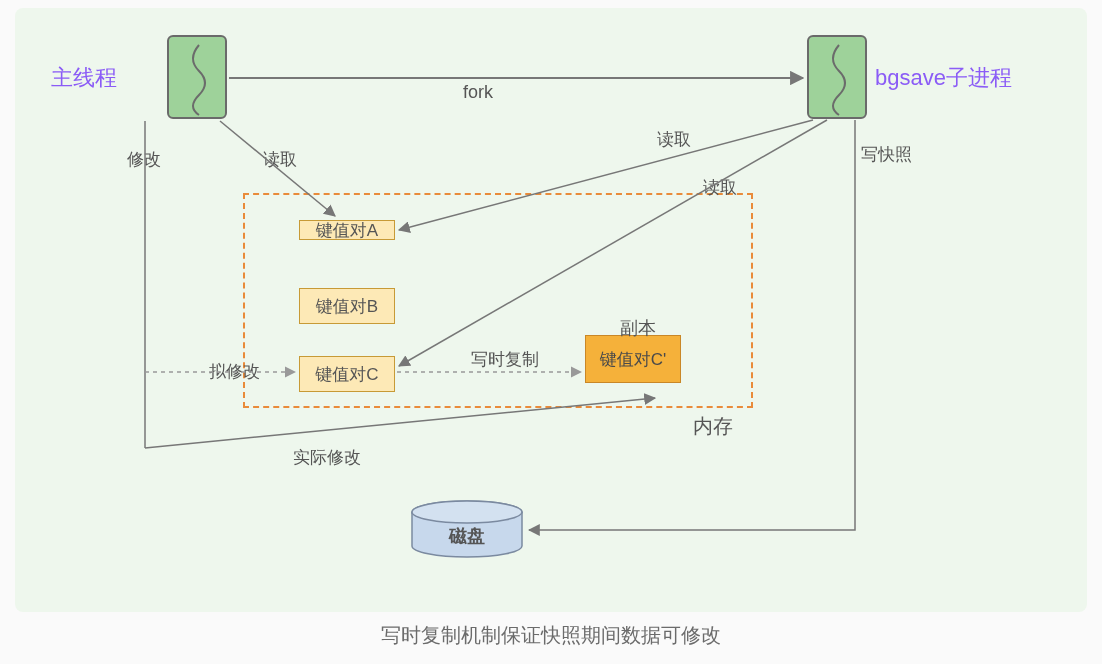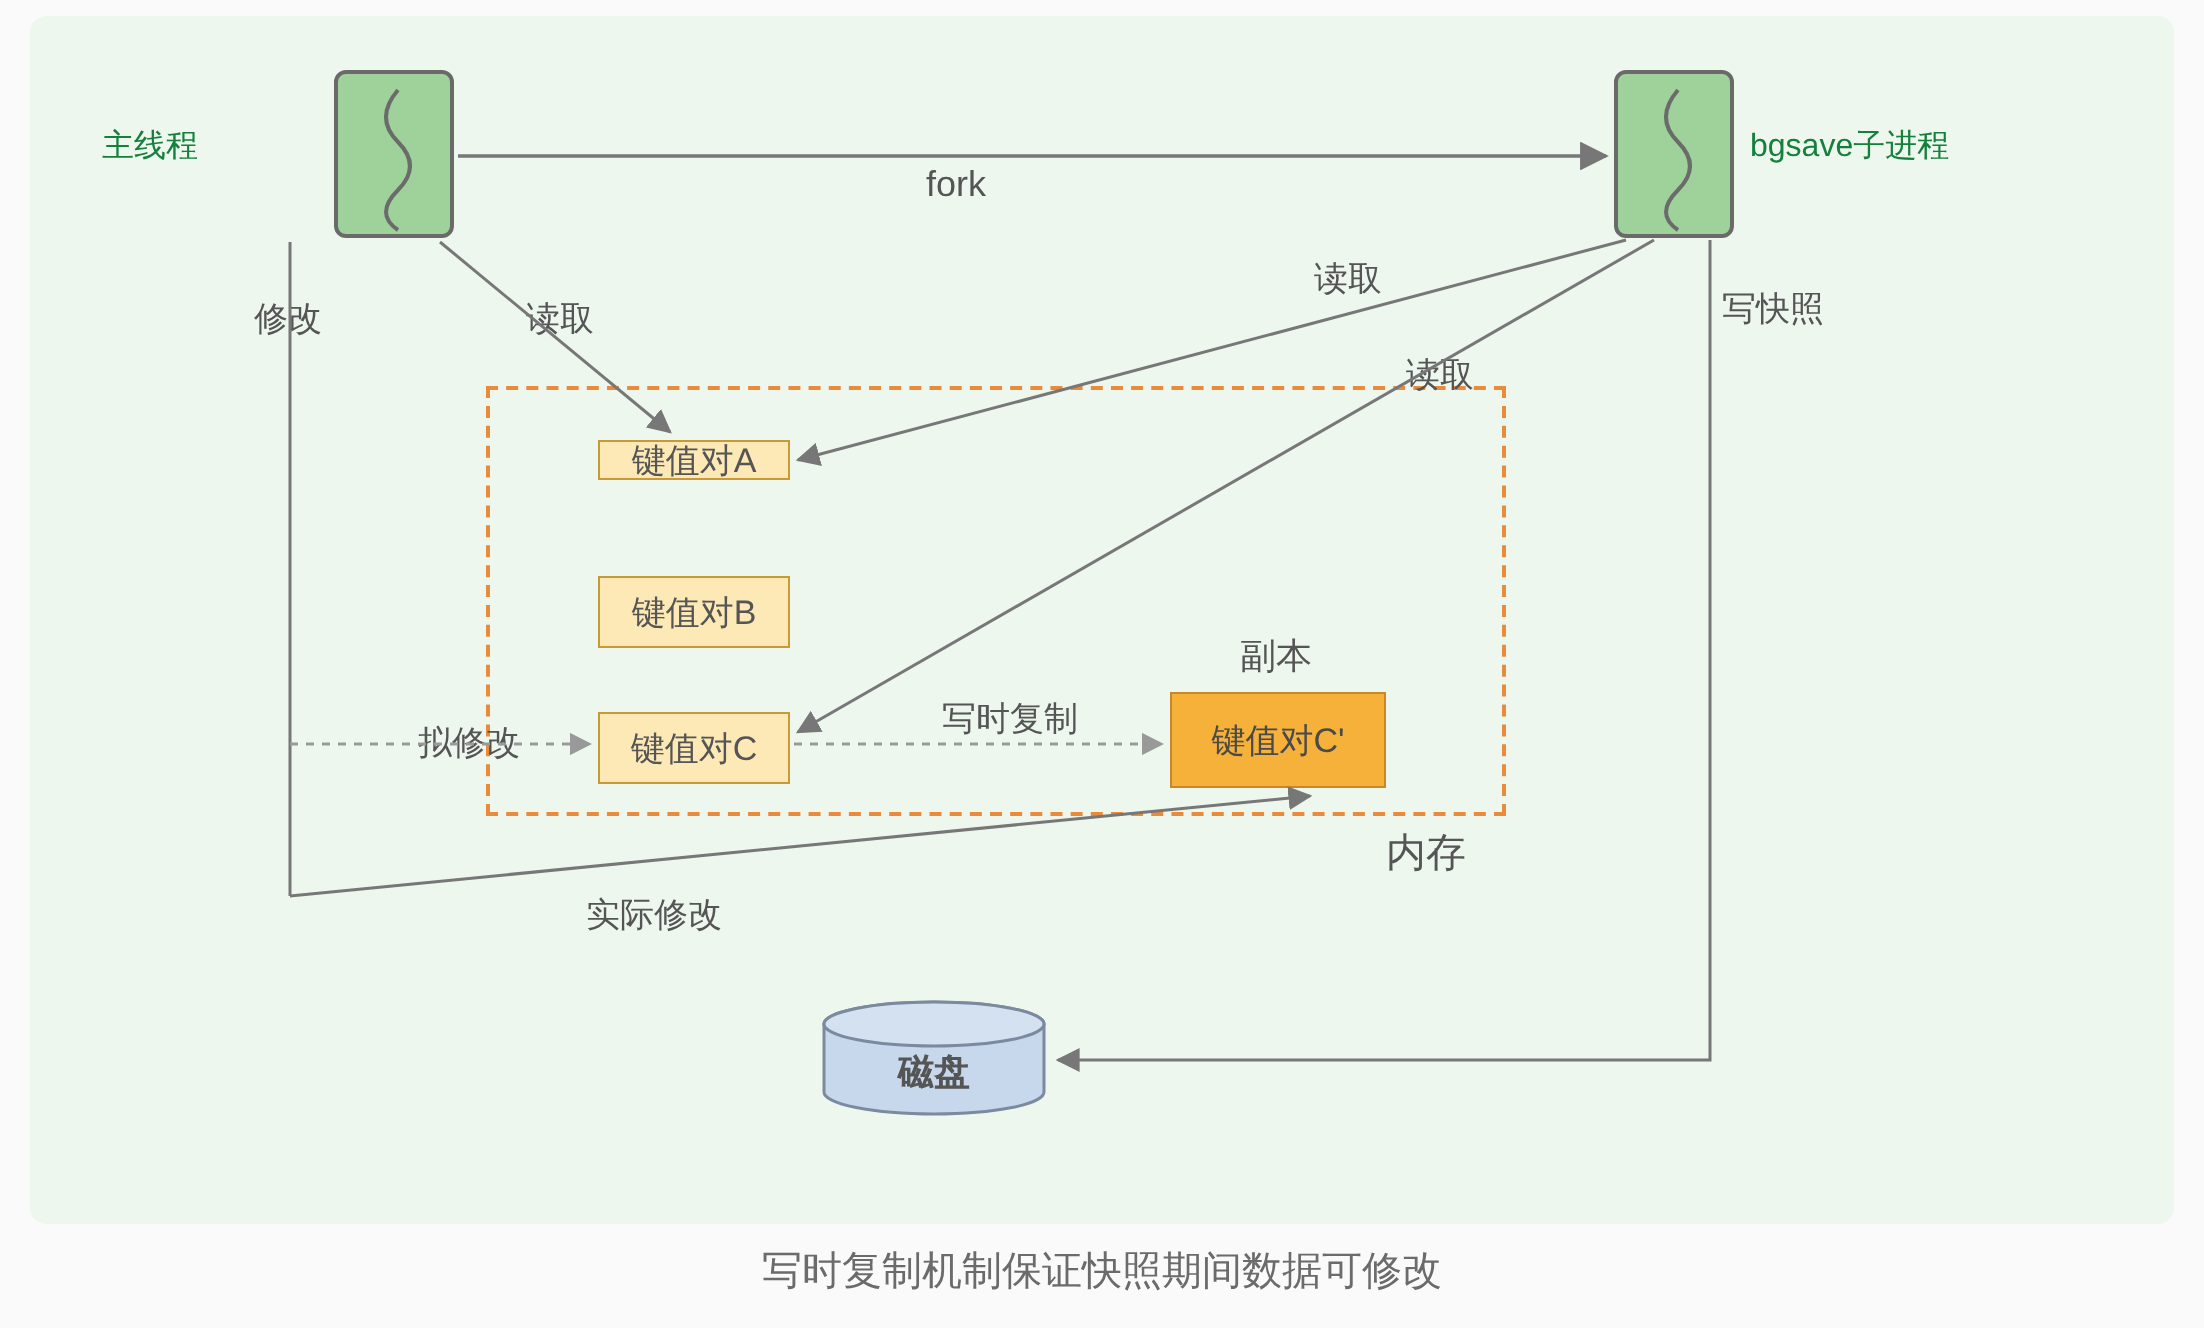--- a/index.html
+++ b/index.html
@@ -28,22 +28,22 @@
   .process-box {
     position: absolute;
     width: 60px;
     height: 84px;
     background: #9ed29a;
     border: 2px solid #6a6a6a;
     border-radius: 6px;
   }
   .process-label {
     position: absolute;
-    font-size: 16px;
-    color: #15803d;
+    font-size: 22px;
+    color: #8b5cf6;
   }
   .mem-box {
     position: absolute;
     border: 2px dashed #e98b3a;
     background: transparent;
   }
   .kv-box {
     position: absolute;
     background: #fde9b6;
     border: 1.5px solid #c79a36;
@@ -111,21 +111,21 @@
   <div class="kv-box" style="left:284px; top:212px; width:96px; height:20px;">
       <span>键值对A</span>
     </div>
   <div class="kv-box" style="left:284px; top:280px; width:96px; height:36px;">
       <span>键值对B</span>
     </div>
   <div class="kv-box" style="left:284px; top:348px; width:96px; height:36px;">
       <span>键值对C</span>
     </div>
 
-  <div class="kv-box kv-copy" style="left:570px; top:338px; width:108px; height:48px;">
+  <div class="kv-box kv-copy" style="left:570px; top:327px; width:96px; height:48px;">
       <span>键值对C'</span>
     </div>
   <div class="edge-label" style="left:605px; top:308px; font-size:18px;">副本</div>
 
   <div class="disk" style="left:394px; top:492px; width:116px; height:58px;font-weight:bold;">
     <svg width="116" height="58">
       <ellipse cx="58" cy="12" rx="55" ry="11" fill="#c7d8ec" stroke="#7b8aa0" stroke-width="1.5"></ellipse>
       <path d="M3 12 L3 46 A55 11 0 0 0 113 46 L113 12" fill="#c7d8ec" stroke="#7b8aa0" stroke-width="1.5"></path>
       <ellipse cx="58" cy="12" rx="55" ry="11" fill="#d3e1f0" stroke="#7b8aa0" stroke-width="1.5"></ellipse>
     </svg>

